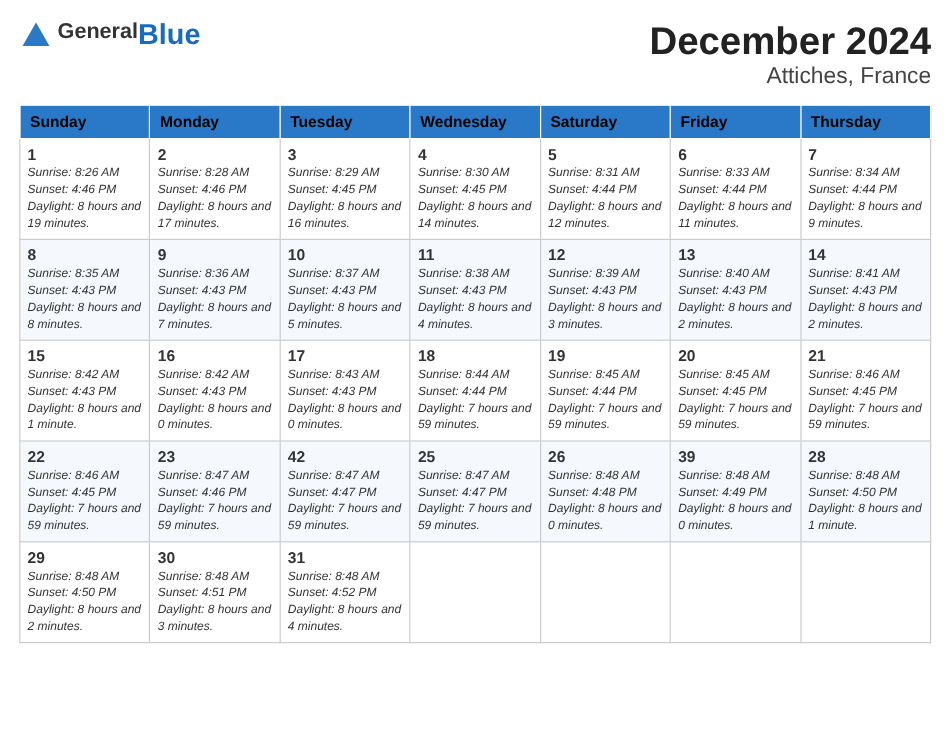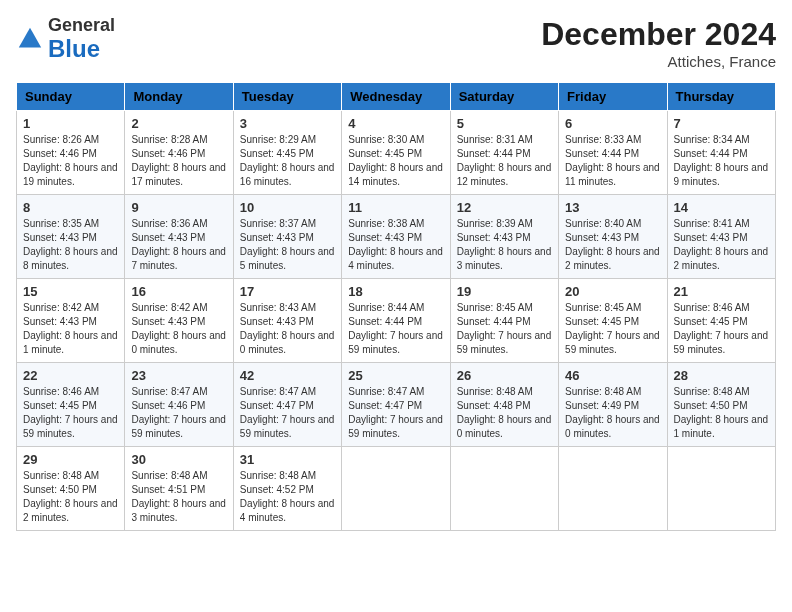--- a/index.html
+++ b/index.html
@@ -16,21 +16,21 @@
       align-items: flex-start;
       margin-bottom: 12px;
     }
     .logo {
       display: flex;
       align-items: center;
       gap: 4px;
     }
     .logo-text {
       display: flex;
-      flex-direction: column;
+      flex-direction: row;
       line-height: 1.1;
     }
     .logo-general {
       font-size: 18px;
       font-weight: bold;
       color: #333;
     }
     .logo-blue {
       font-size: 24px;
       font-weight: bold;
@@ -42,21 +42,21 @@
     }
     .title-block {
       text-align: right;
     }
     .month-title {
       font-size: 32px;
       font-weight: bold;
       color: #222;
     }
     .location {
-      font-size: 15px;
+      font-size: 19px;
       color: #444;
     }
     .calendar {
       width: 100%;
       border-collapse: collapse;
     }
     .calendar th {
       background-color: #2979c8;
       color: #000000;
       font-size: 13px;
@@ -81,20 +81,21 @@
     .day-num {
       font-size: 13px;
       font-weight: bold;
       display: block;
       margin-bottom: 2px;
     }
     .day-info {
       font-size: 10px;
       line-height: 1.4;
       color: #333;
+      font-style: italic;
     }
     .empty-cell {
       background: #fff !important;
     }
   </style>
 </head>
 <body>
 
 <div class="header">
   <div class="logo">
@@ -230,21 +231,21 @@
         </td>
         <td>
           <span class="day-num">25</span>
           <div class="day-info">Sunrise: 8:47 AM<br>Sunset: 4:47 PM<br>Daylight: 7 hours and 59 minutes.</div>
         </td>
         <td>
           <span class="day-num">26</span>
           <div class="day-info">Sunrise: 8:48 AM<br>Sunset: 4:48 PM<br>Daylight: 8 hours and 0 minutes.</div>
         </td>
         <td>
-          <span class="day-num">46</span>
+          <span class="day-num">39</span>
           <div class="day-info">Sunrise: 8:48 AM<br>Sunset: 4:49 PM<br>Daylight: 8 hours and 0 minutes.</div>
         </td>
         <td>
           <span class="day-num">28</span>
           <div class="day-info">Sunrise: 8:48 AM<br>Sunset: 4:50 PM<br>Daylight: 8 hours and 1 minute.</div>
         </td>
       </tr>
       <tr>
         <td>
           <span class="day-num">29</span>

